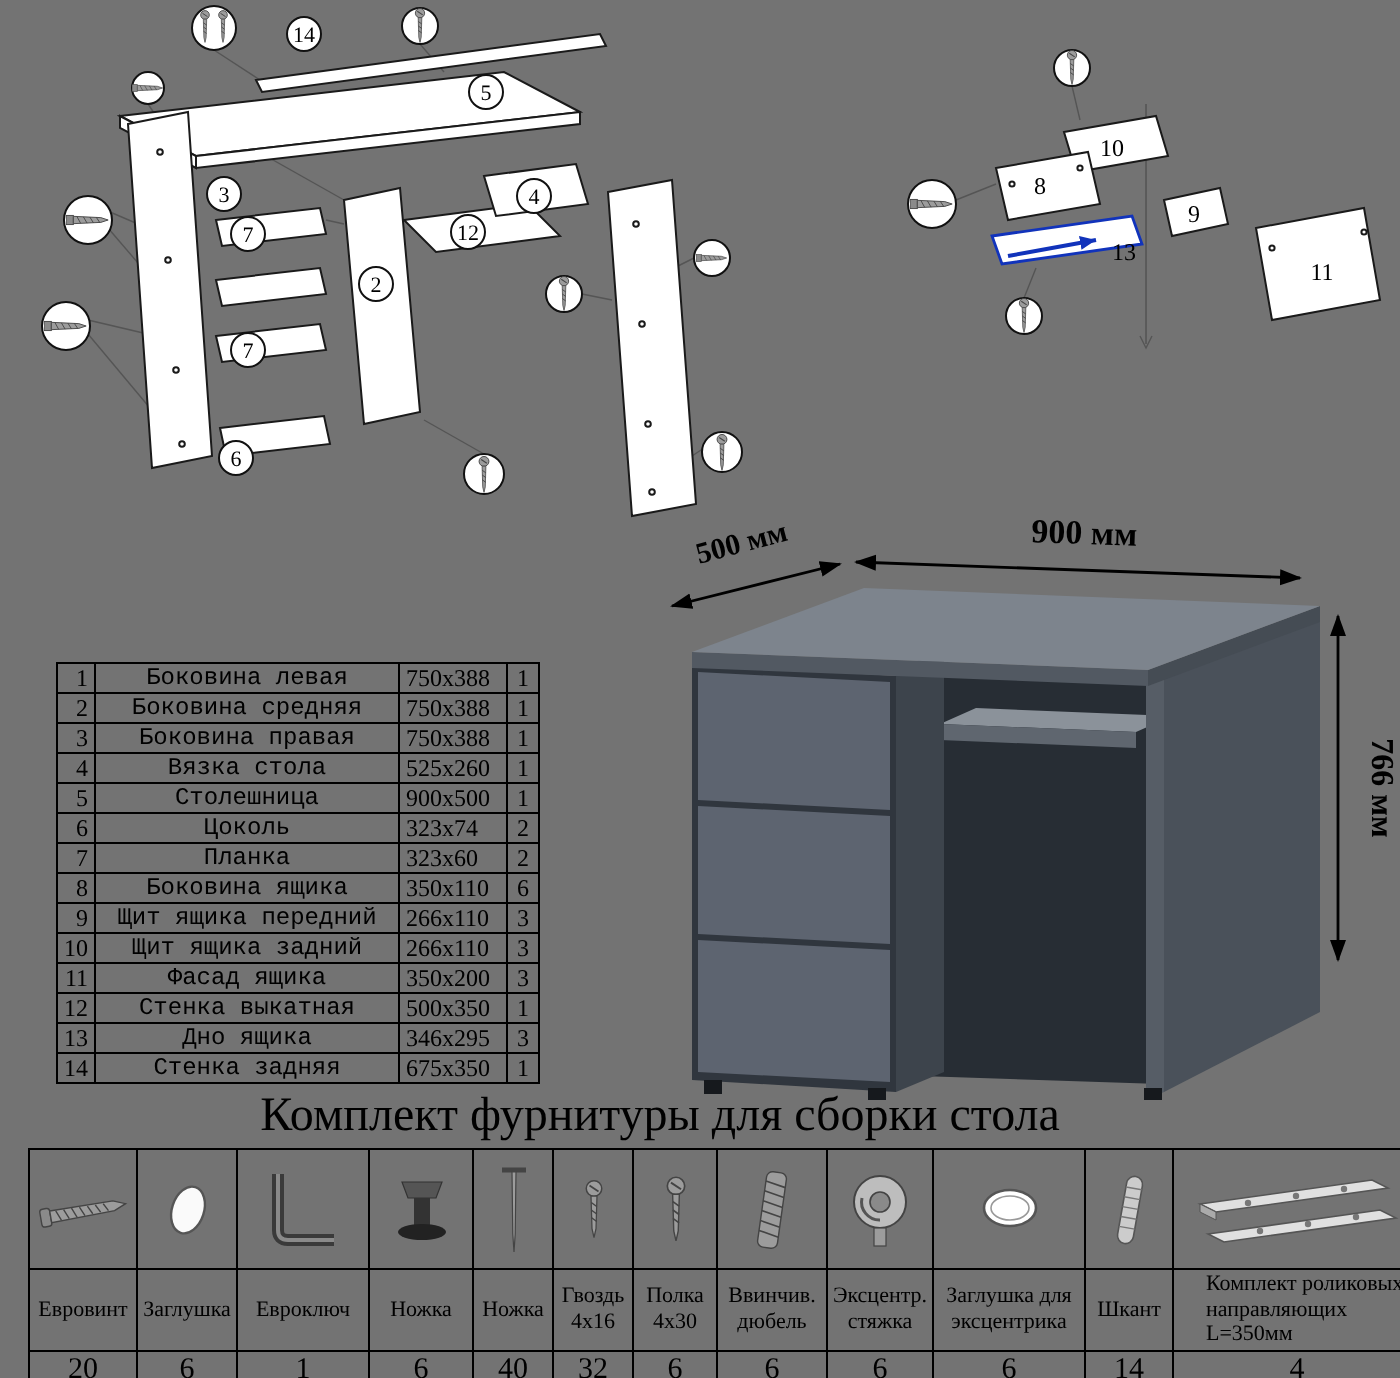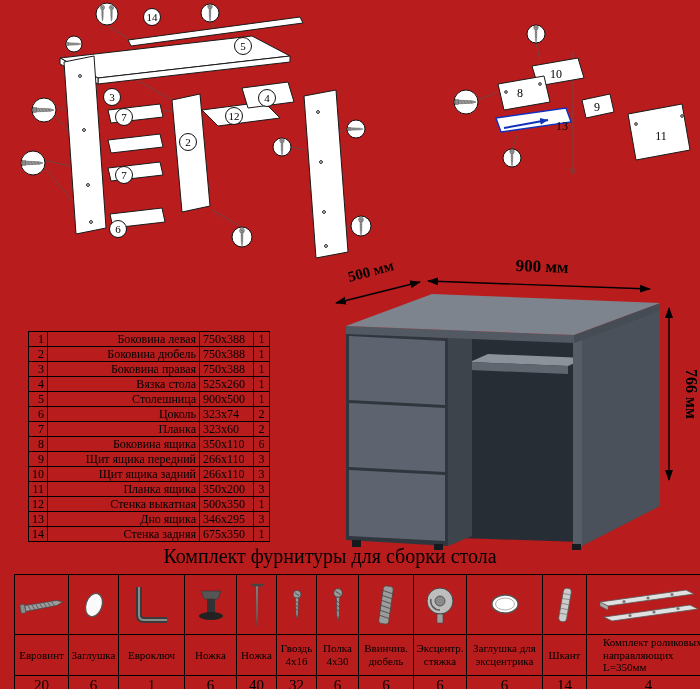--- a/index.html
+++ b/index.html
@@ -1,33 +1,33 @@
 <!DOCTYPE html>
 <html><head>
 <meta charset="utf-8">
 <style>
   * { margin:0; padding:0; box-sizing:border-box; }
   html,body { width:700px; height:689px; }
   body { background:#fff; font-family:"Liberation Serif", serif; color:#000; }
-  .page { position:relative; width:700px; height:689px; background:#b91c1c; overflow:hidden; }
+  .page { position:relative; width:700px; height:689px; background:#737373; overflow:hidden; }
   .abs { position:absolute; }
   svg { display:block; }
   svg text { font-family:"Liberation Serif", serif; fill:#000; stroke:none; }
 
   
   table { border-collapse:collapse; }
   .parts { position:absolute; left:28px; top:331px; font-size:12px; }
   .parts td { border:1px solid #000; padding:0 3px; height:15px; line-height:13px; white-space:nowrap; }
   .parts .c-num  { width:18px; text-align:right; }
-  .parts .c-name { width:152px; text-align:right; }
+  .parts .c-name { width:152px; text-align:center;font-family:Liberation Mono, monospace; }
   .parts .c-size { width:54px; text-align:left; }
   .parts .c-qty  { width:16px; text-align:center; }
 
   
-  .hw-title { position:absolute; top:545px; left:0; width:660px; text-align:center; font-size:20px; }
+  .hw-title { position:absolute; top:545px; left:0; width:660px; text-align:center; font-size:24px; }
 
   
   .hw { position:absolute; left:14px; top:574px; width:696px; table-layout:fixed; font-size:11px; }
   .hw td { border:1px solid #000; text-align:center; vertical-align:middle; padding:1px 2px; overflow:hidden; }
   .hw .icon-cell { height:60px; }
   .hw .icon-cell svg { margin:0 auto; }
   .hw .name-cell { height:30px; line-height:1.15; }
   .hw .qty-cell  { height:21px; font-size:15px; }
   .hw .left-al { text-align:left;padding-left:16px; }
 </style>
@@ -266,21 +266,21 @@
   <table class="parts">
     <tbody>
       <tr>
           <td class="c-num">1</td>
           <td class="c-name">Боковина левая</td>
           <td class="c-size">750x388</td>
           <td class="c-qty">1</td>
         </tr>
       <tr>
           <td class="c-num">2</td>
-          <td class="c-name">Боковина дюбель</td>
+          <td class="c-name">Боковина средняя</td>
           <td class="c-size">750x388</td>
           <td class="c-qty">1</td>
         </tr>
       <tr>
           <td class="c-num">3</td>
           <td class="c-name">Боковина правая</td>
           <td class="c-size">750x388</td>
           <td class="c-qty">1</td>
         </tr>
       <tr>
@@ -320,21 +320,21 @@
           <td class="c-qty">3</td>
         </tr>
       <tr>
           <td class="c-num">10</td>
           <td class="c-name">Щит ящика задний</td>
           <td class="c-size">266x110</td>
           <td class="c-qty">3</td>
         </tr>
       <tr>
           <td class="c-num">11</td>
-          <td class="c-name">Планка ящика</td>
+          <td class="c-name">Фасад ящика</td>
           <td class="c-size">350x200</td>
           <td class="c-qty">3</td>
         </tr>
       <tr>
           <td class="c-num">12</td>
           <td class="c-name">Стенка выкатная</td>
           <td class="c-size">500x350</td>
           <td class="c-qty">1</td>
         </tr>
       <tr>

